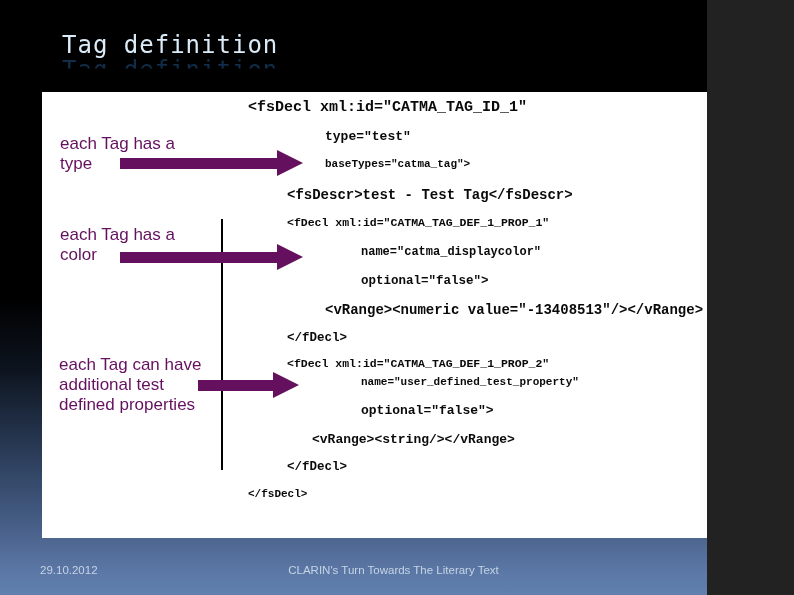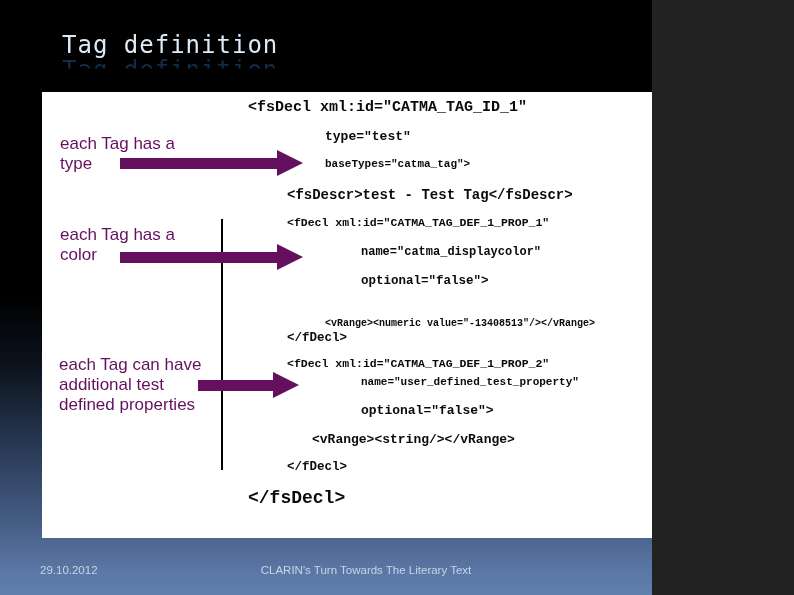--- a/index.html
+++ b/index.html
@@ -1,18 +1,18 @@
 <!DOCTYPE html>
 <html style="--purple: #65105e; --title-color: #dcebf8; --footer-color: #c6d4e6; --code-color: #0a0a0a;"><head>
 <meta charset="utf-8">
 <style>
   html,body{margin:0;padding:0;background:#222;}
   .slide{
     position:relative;
-    width:652px;height:595px;
+    width:707px;height:595px;
     overflow:hidden;
     background:linear-gradient(180deg,
       #000000 0%, #000000 50%,
       #0d141f 62%, #263650 74%,
       #41587e 86%, #5b77a5 96%, #6080ae 100%);
     font-family:"Liberation Sans", sans-serif;
   }
   .slide-title{
     position:absolute;left:62px;top:31px;
     margin:0;
@@ -116,27 +116,27 @@
   </div>
 
   <div class="code-layer">
       <div class="code-line" style="left: 248px; top: 100px; font-size: 15px;">&lt;fsDecl xml:id="CATMA_TAG_ID_1"</div>
       <div class="code-line" style="left: 325px; top: 130px; font-size: 13px;">type="test"</div>
       <div class="code-line" style="left: 325px; top: 159px; font-size: 11px;">baseTypes="catma_tag"&gt;</div>
       <div class="code-line" style="left: 287px; top: 188px; font-size: 14px;">&lt;fsDescr&gt;test - Test Tag&lt;/fsDescr&gt;</div>
       <div class="code-line" style="left: 287px; top: 217px; font-size: 11.5px;">&lt;fDecl xml:id="CATMA_TAG_DEF_1_PROP_1"</div>
       <div class="code-line" style="left: 361px; top: 246px; font-size: 12px;">name="catma_displaycolor"</div>
       <div class="code-line" style="left: 361px; top: 275px; font-size: 12.5px;">optional="false"&gt;</div>
-      <div class="code-line" style="left: 325px; top: 303px; font-size: 10px; margin-top: 16px;">&lt;vRange&gt;&lt;numeric value="-13408513"/&gt;&lt;/vRange&gt;</div>
+      <div class="code-line" style="left: 325px; top: 303px; font-size: 14px;">&lt;vRange&gt;&lt;numeric value="-13408513"/&gt;&lt;/vRange&gt;</div>
       <div class="code-line" style="left: 287px; top: 332px; font-size: 12.5px;">&lt;/fDecl&gt;</div>
       <div class="code-line" style="left: 287px; top: 358px; font-size: 11.5px;">&lt;fDecl xml:id="CATMA_TAG_DEF_1_PROP_2"</div>
       <div class="code-line" style="left: 361px; top: 377px; font-size: 11px;">name="user_defined_test_property"</div>
       <div class="code-line" style="left: 361px; top: 404px; font-size: 13px;">optional="false"&gt;</div>
       <div class="code-line" style="left: 312px; top: 433px; font-size: 13px;">&lt;vRange&gt;&lt;string/&gt;&lt;/vRange&gt;</div>
       <div class="code-line" style="left: 287px; top: 461px; font-size: 12.5px;">&lt;/fDecl&gt;</div>
-      <div class="code-line" style="left: 248px; top: 489px; font-size: 18px;">&lt;/fsDecl&gt;</div>
+      <div class="code-line" style="left: 248px; top: 489px; font-size: 11px;">&lt;/fsDecl&gt;</div>
     </div>
 
   <span class="footer-date">29.10.2012</span>
   <span class="footer-center">CLARIN's Turn Towards The Literary Text</span>
   <span class="footer-page">26</span>
 
 </div>
 
 </body></html>

